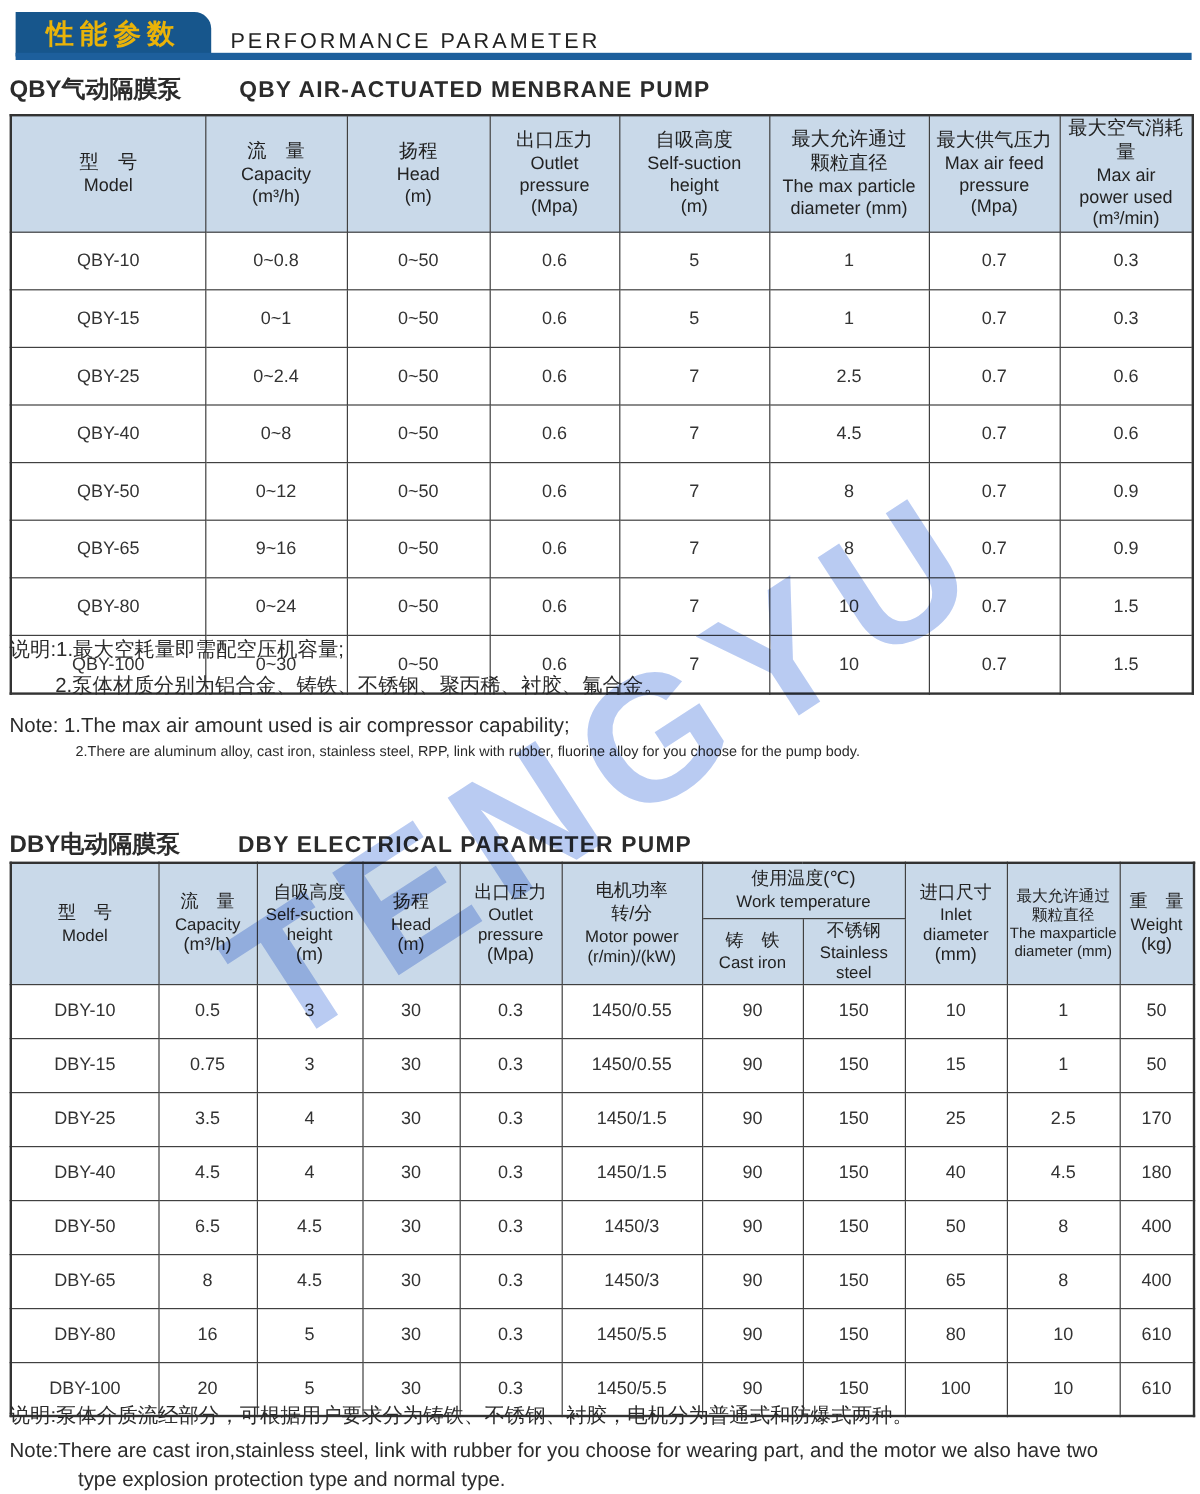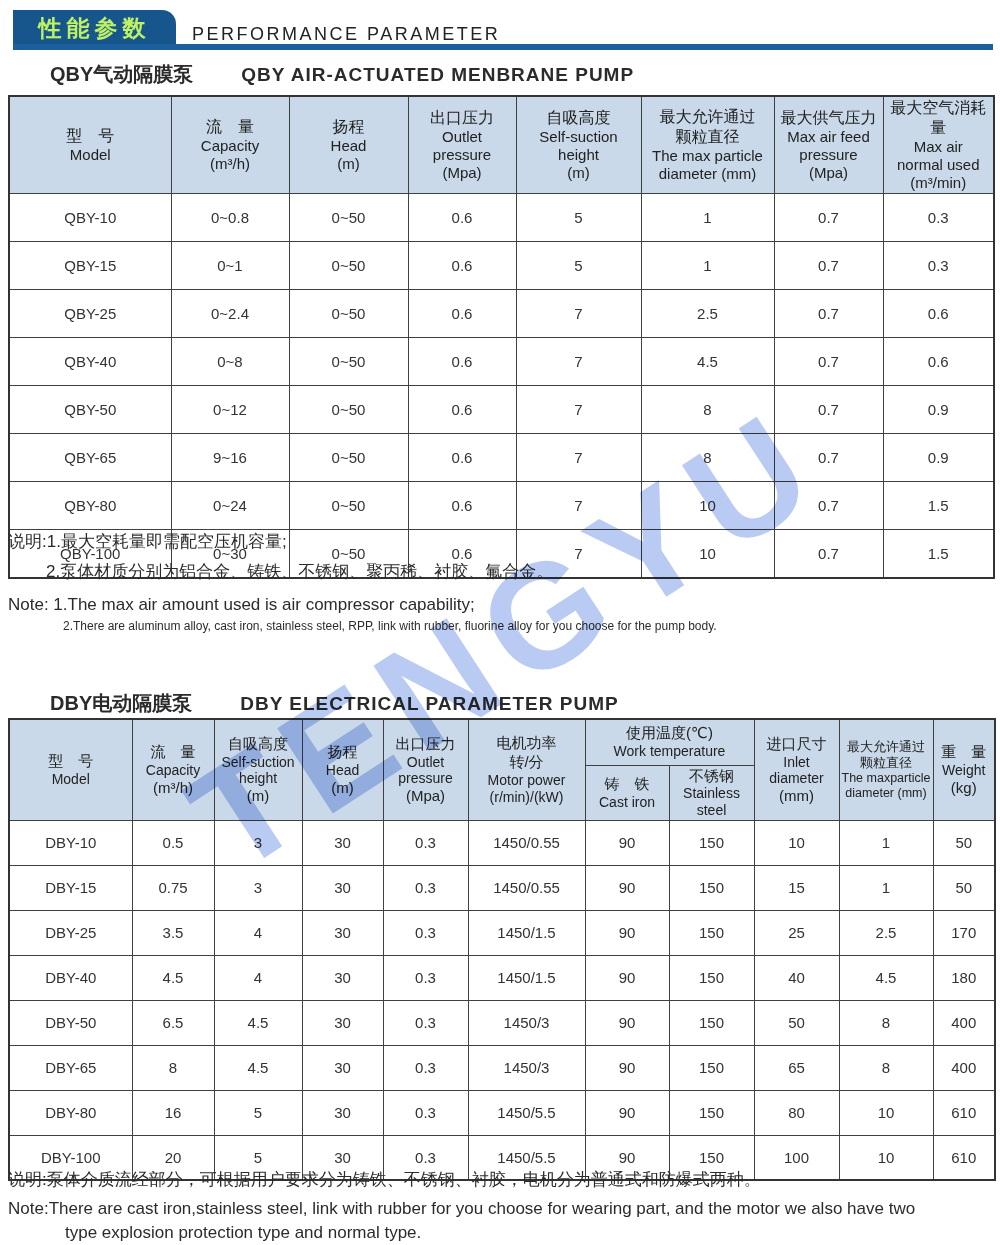--- a/index.html
+++ b/index.html
@@ -6,28 +6,28 @@
   html,body { width:1000px; height:1245px; }
   body {
     position:relative; background:#ffffff; overflow:hidden;
     font-family:"Liberation Sans","DejaVu Sans",sans-serif; color:#2b2b2b;
   }
   
   .banner-box{
     position:absolute; left:13px; top:10px; width:163px; height:37px;
     background:#17568c; border-top-right-radius:14px;
     display:flex; align-items:center; justify-content:center;
-    color:#bef264; font-size:23px; font-weight:bold; letter-spacing:5px;
+    color:#eab308; font-size:23px; font-weight:bold; letter-spacing:5px;
   }
   .banner-line{ position:absolute; left:13px; top:44px; width:980px; height:6px; background:#1d5f9c; }
   .banner-en{ position:absolute; left:192px; top:24px; font-size:18px; font-weight:normal; letter-spacing:2.5px; color:#222; }
 
   
   .sec-title{ position:absolute; left:8px; display:flex; gap:48px; align-items:baseline; }
-  .sec-title .cn{ font-size:20px; font-weight:600;margin-left:42px; }
+  .sec-title .cn{ font-size:20px; font-weight:600; }
   .sec-title .en{ font-size:19px; font-weight:bold; letter-spacing:1px; }
   #qby-title{ top:61px; }
   #dby-title{ top:690px; }
 
   
   table{ position:absolute; left:8px; border-collapse:collapse; table-layout:fixed; border:2px solid #333; }
   #qby-table{ top:95px; width:985px; }
   #dby-table{ top:718px; width:986px; }
   th,td{ border:1.5px solid #404040; text-align:center; vertical-align:middle; padding:1px; }
   th{ background:#c9d9e9; font-weight:normal; color:#222; }
@@ -127,21 +127,21 @@
         </th>
       <th>
           <span class="h-cn">最大供气压力</span>
           <span class="h-en">Max air feed
 pressure</span>
           <span class="h-unit">(Mpa)</span>
         </th>
       <th>
           <span class="h-cn">最大空气消耗量</span>
           <span class="h-en">Max air
-normal used</span>
+power used</span>
           <span class="h-unit">(m³/min)</span>
         </th>
     </tr>
   </thead>
   <tbody>
       <tr>
         <td>QBY-10</td>
         <td>0~0.8</td>
         <td>0~50</td>
         <td>0.6</td>

